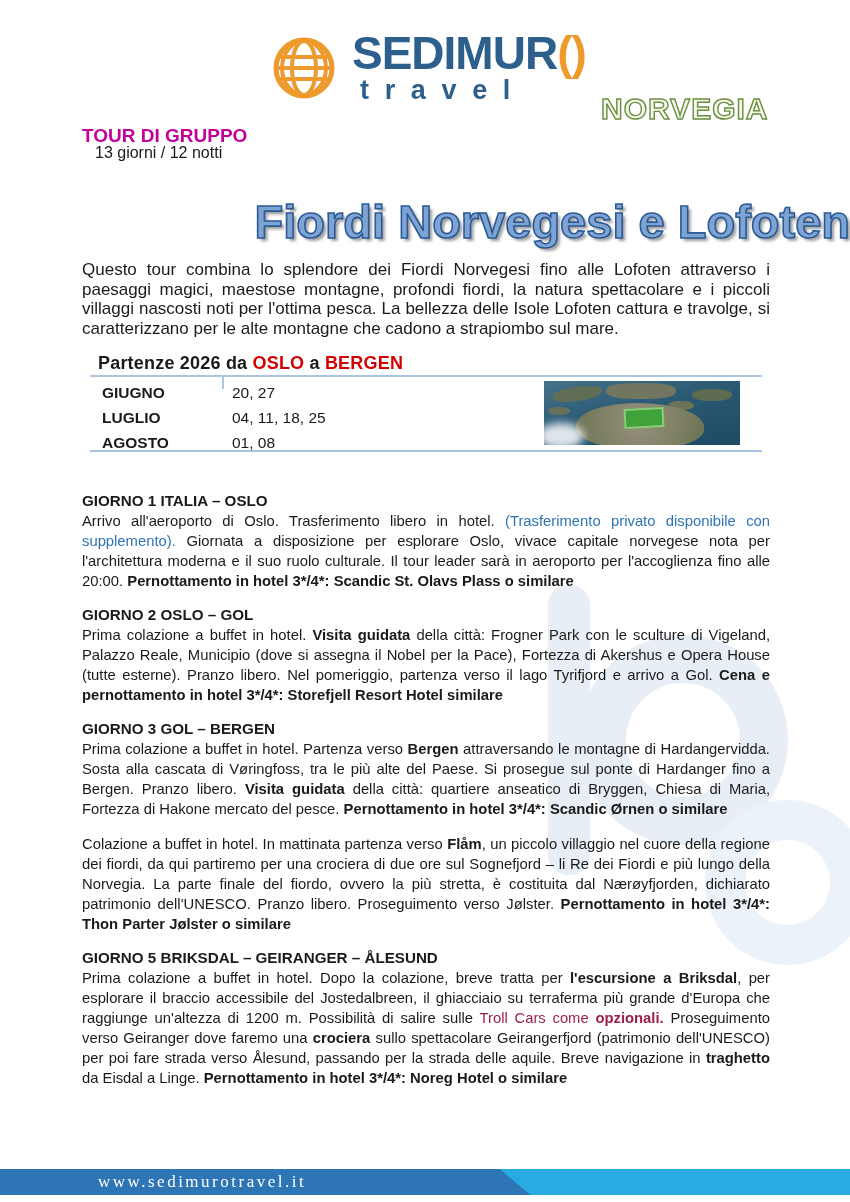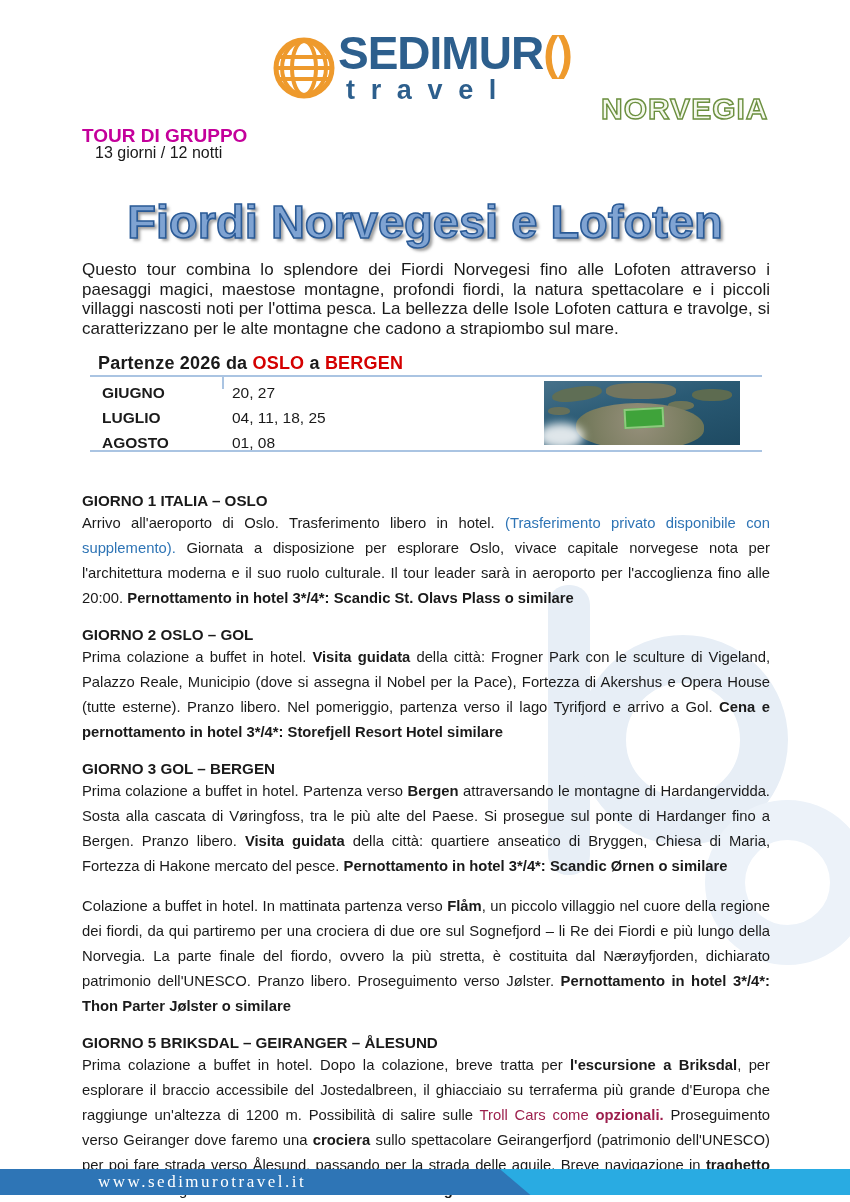--- a/index.html
+++ b/index.html
@@ -8,30 +8,30 @@
     --logo_blue:#2d5f8d; --logo_orange:#ee9a2d; --norvegia_green:#6b8f3f;
     --table_line:#aac4e2; --title_blue:#7fa3d2; --text:#1a1a1a;
   }
   *{margin:0;padding:0;box-sizing:border-box;}
   html,body{background:#ffffff;}
   .page{position:relative;width:850px;height:1202px;background:#fff;overflow:hidden;
         font-family:"Liberation Sans",sans-serif;color:var(--text);}
   
   .logo{position:absolute;left:272px;top:30px;display:flex;align-items:flex-start;z-index:2;}
   .globe{width:64px;height:64px;margin-top:6px;}
-  .brandcol{margin-left:2px;}
+  .brandcol{margin-left:16px;}
   .brandline{font-size:46px;font-weight:800;letter-spacing:-1px;color:var(--logo_blue);line-height:46px;}
   .brandline .parens{color:var(--logo_orange);}
   .brandsub{font-size:27px;font-weight:700;color:var(--logo_blue);letter-spacing:0.58em;line-height:28px;padding-left:8px;}
   .norvegia{position:absolute;left:601px;top:92px;font-size:30px;font-weight:700;letter-spacing:1px;
             color:#f4f8ec;-webkit-text-stroke:1.4px var(--norvegia_green);z-index:2;}
   .tourtype{position:absolute;left:82px;top:125px;font-size:19px;font-weight:800;color:var(--accent_magenta);z-index:2;}
   .duration{position:absolute;left:82px;top:144px;font-size:16px;z-index:2;margin-left:13px;}
   
-  .title{position:absolute;left:0;top:194px;width:850px;text-align:center;font-size:47px;font-weight:700;
+  .title{position:absolute;left:0;top:194px;width:850px;text-align:right;font-size:47px;font-weight:700;
          color:var(--title_blue);-webkit-text-stroke:1.6px #2a5a96;
          text-shadow:3px 3px 3px rgba(125,125,125,0.75);z-index:2;}
   
   .intro{position:absolute;left:82px;top:260px;width:688px;font-size:17px;line-height:19.6px;
          text-align:justify;z-index:2;}
   
   .departures{position:absolute;left:90px;top:353px;width:672px;z-index:2;}
   .dep-heading{font-size:18px;font-weight:800;padding-left:8px;letter-spacing:0.2px;}
   .dep-heading .red{color:var(--date_red);}
   .dep-table{position:relative;margin-top:1px;border-top:2px solid var(--table_line);
@@ -52,21 +52,21 @@
   .isl5{left:4px;top:26px;width:22px;height:8px;background:#66705a;border-radius:45%;}
   .mainisl{left:32px;top:22px;width:128px;height:46px;border-radius:48% 52% 42% 46%;
            background:radial-gradient(circle at 50% 40%,#97907c,#7d7f63 60%,#687253);}
   .pitch{left:80px;top:27px;width:40px;height:20px;background:#3fa33a;border:2px solid #8fca7f;transform:rotate(-3deg);}
   .surf{left:-6px;bottom:-4px;width:46px;height:26px;background:rgba(255,255,255,0.85);
         filter:blur(4px);border-radius:50%;}
   
   .days{position:absolute;left:82px;top:492px;width:688px;z-index:2;}
   .day{margin-bottom:15px;}
   .day-title{font-size:15.2px;font-weight:800;margin-bottom:2px;}
-  .day-body{font-size:14.8px;line-height:25px;text-align:justify;}
+  .day-body{font-size:14.8px;line-height:20px;text-align:justify;}
   .b{font-weight:700;}
   .blue{color:var(--link_blue);}
   .maroon{color:var(--note_maroon);}
   .red{color:var(--date_red);}
   
   .wm{position:absolute;z-index:0;}
   .wm-bar{left:548px;top:585px;width:42px;height:290px;background:#e7eef6;border-radius:20px;}
   .wm-ring{left:578px;top:635px;width:210px;height:210px;border:48px solid #e7eef6;border-radius:50%;}
   .wm-ring2{left:705px;top:800px;width:165px;height:165px;border:40px solid #ecf2f9;border-radius:50%;}
   

